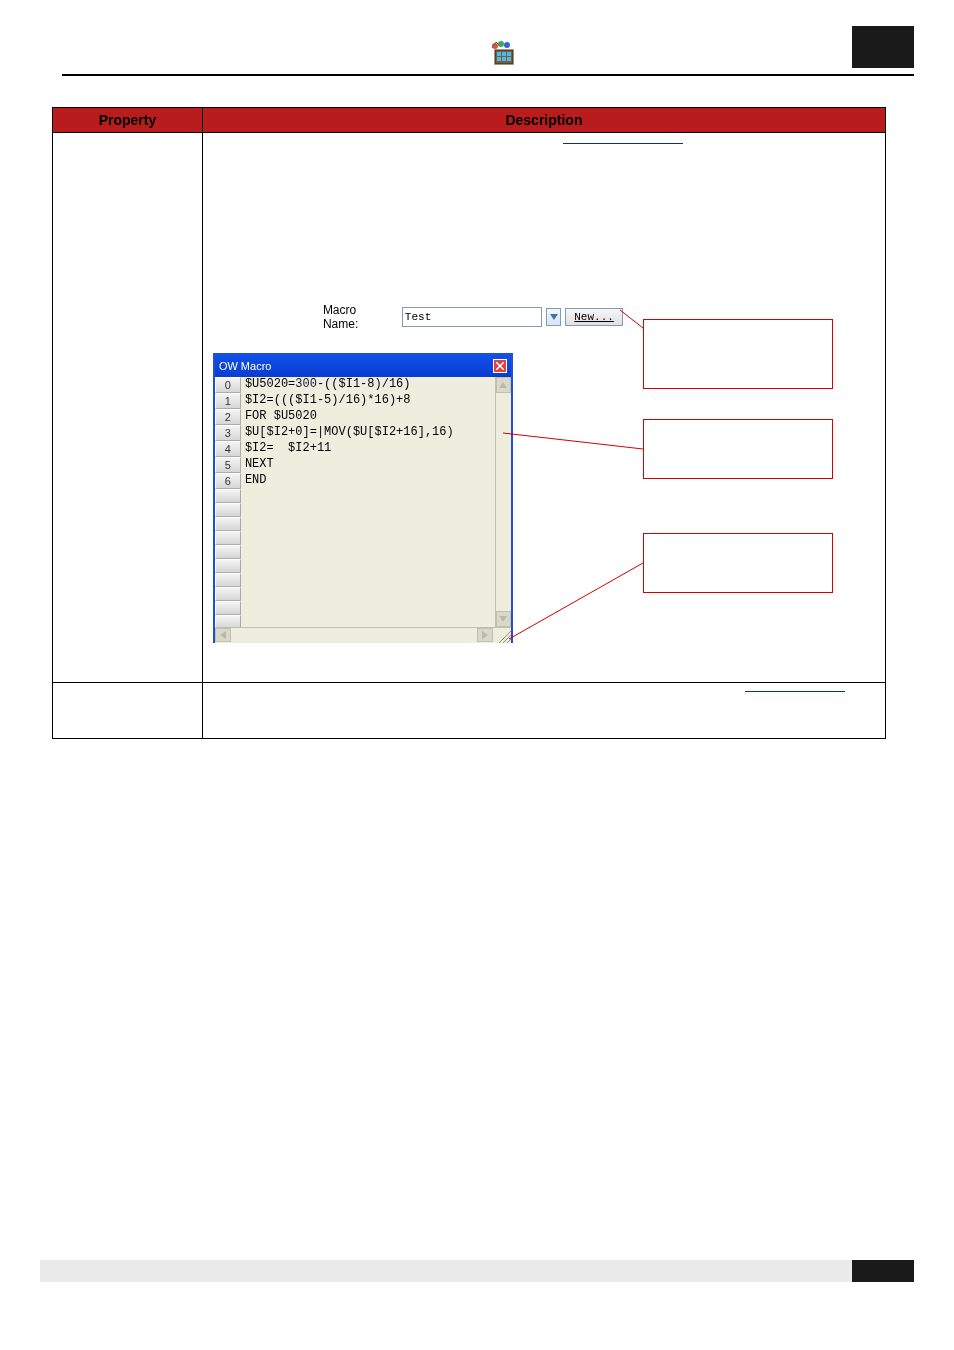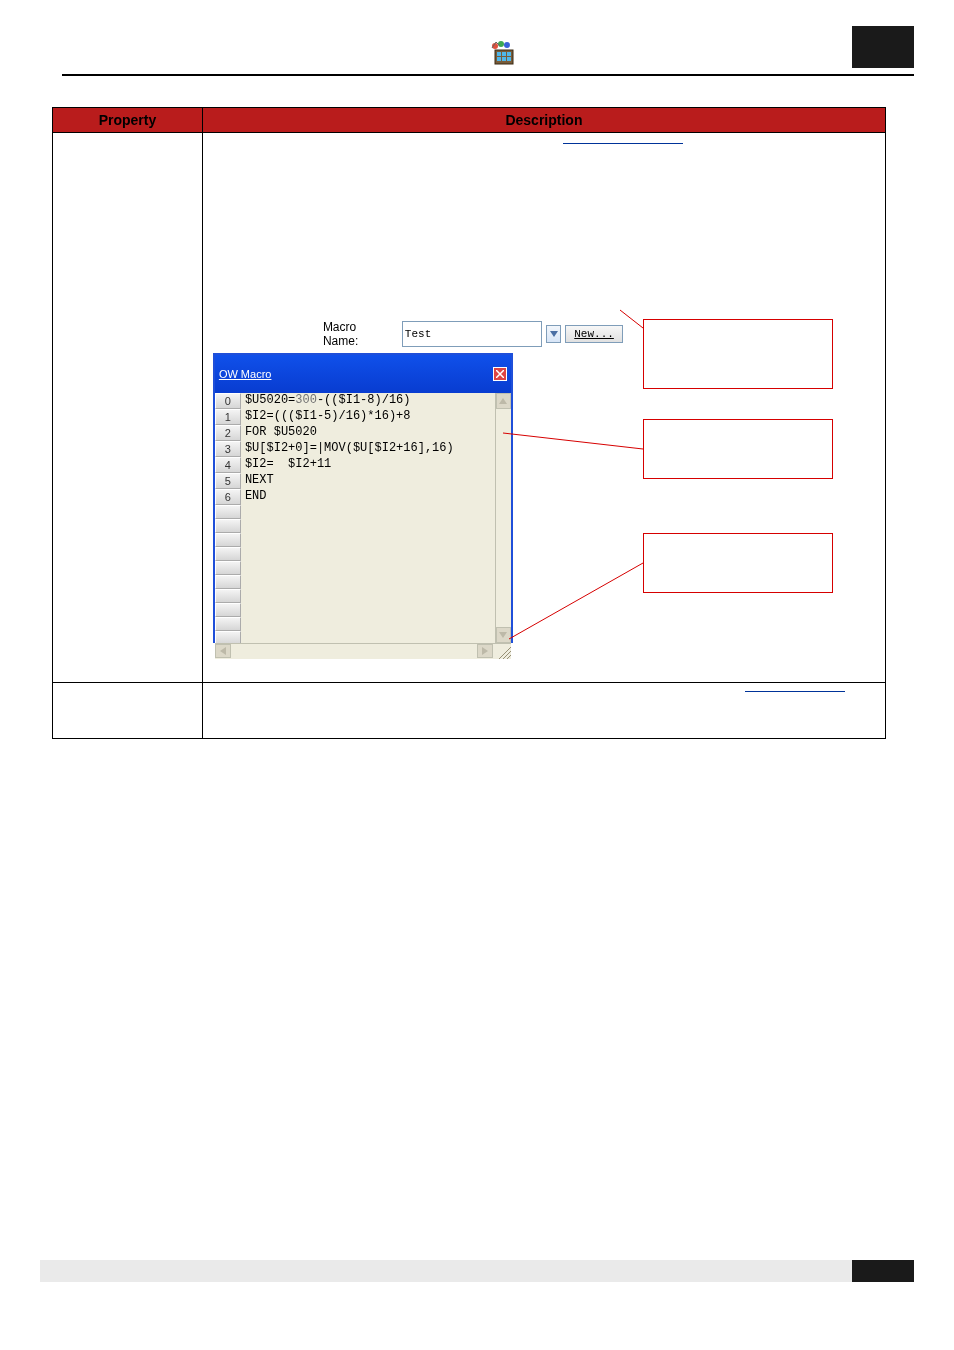--- a/index.html
+++ b/index.html
@@ -75,27 +75,26 @@
     top: 170px;
     width: 300px;
   }
   .macro-name-row {
     display: flex;
     align-items: center;
     font-family: "Courier New", monospace;
     font-size: 11px;
     gap: 4px;
     margin-bottom: 10px;
-    margin-top: 17px;
   }
   .macro-name-label { font-family: Arial; font-size: 12px; margin-right: 6px; }
   .macro-input {
     font-family: "Courier New", monospace;
     font-size: 11px;
-    height: 26px;
+    height: 20px;
     width: 140px;
     border: 1px solid #7f9db9;
     padding: 0 2px;
     background: #fff;
   }
   .dd-arrow {
     width: 16px;
     height: 18px;
     border: 1px solid #7f9db9;
     background: linear-gradient(#f2f6fb,#d7e5f7);
@@ -118,26 +117,25 @@
     left: 10px;
     top: 220px;
     width: 300px;
     height: 290px;
     border: 2px solid #1f4fd9;
   }
   .ow-title {
     background: linear-gradient(#1050ea,#083cd0);
     color: #fff;
     font-size: 11px;
-    padding: 12px 4px;
+    padding: 4px 4px;
     font-family: Arial;
     display:flex;
     justify-content: space-between;
     align-items:center;
-    text-decoration:underline;
   }
   .ow-close {
     width: 14px;
     height: 14px;
     background: #d44;
     border: 1px solid #fff;
     display:inline-flex;
     align-items:center;
     justify-content:center;
   }
@@ -163,21 +161,21 @@
     text-align: center;
     font-family: Arial;
     font-size: 11px;
     color: #333;
     margin-right: 4px;
   }
   .code-txt {
     white-space: pre;
     color: #000;
   }
-  .code-txt .n300{color:#737373;}
+  .code-txt .n300{color:#0f172a;}
   .gutter-empty {
     display:flex;
   }
   .gutter-empty .ln-num{
     height: 14px;
   }
   .scroll-vert {
     position:absolute;
     right:0;
     top:0;

